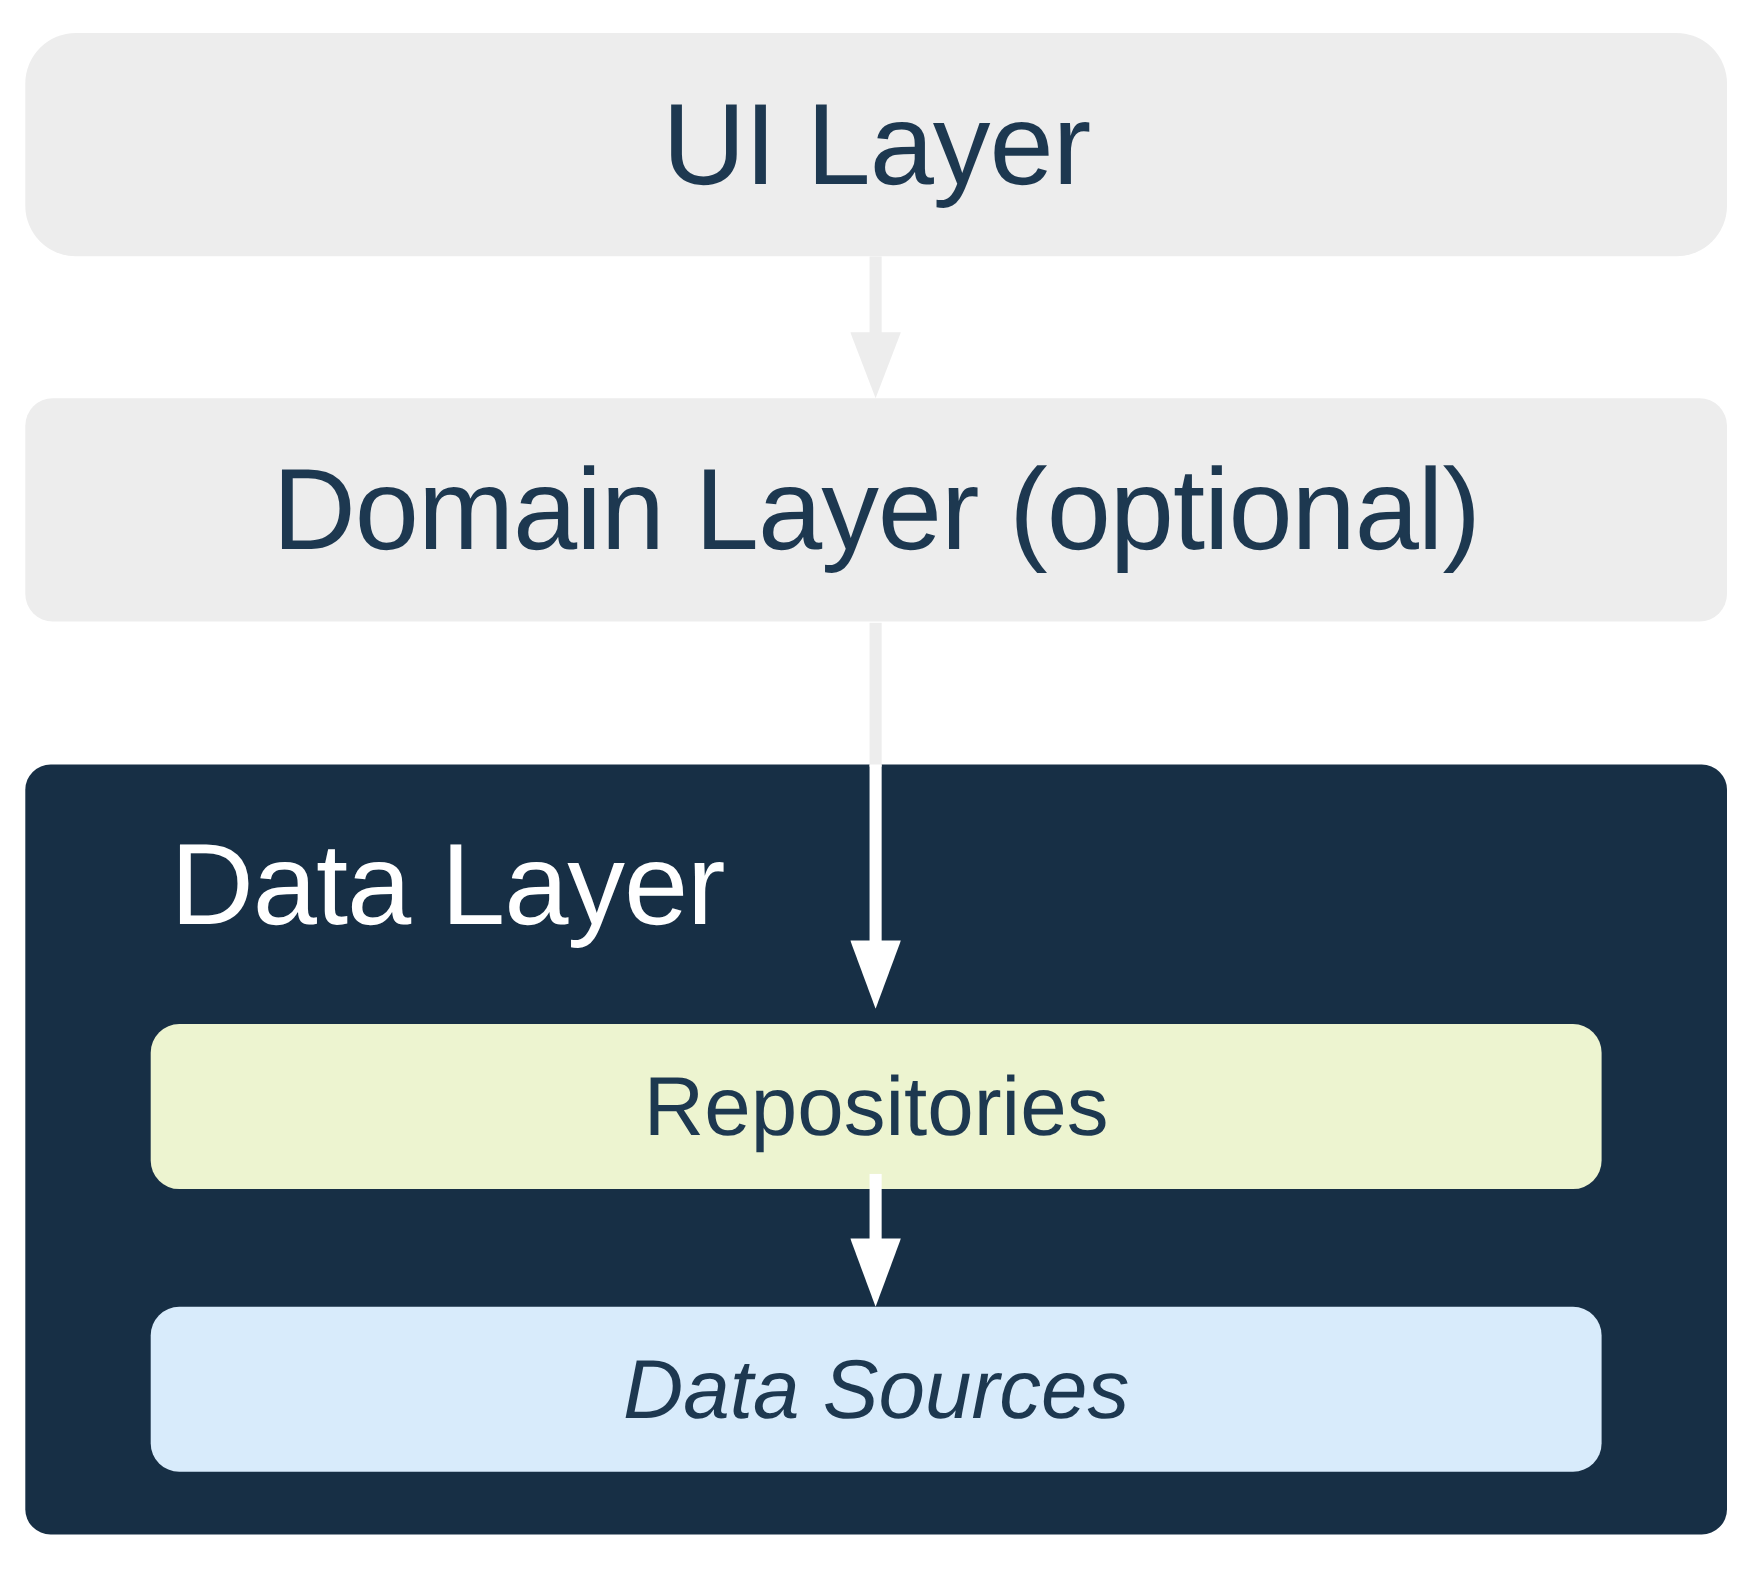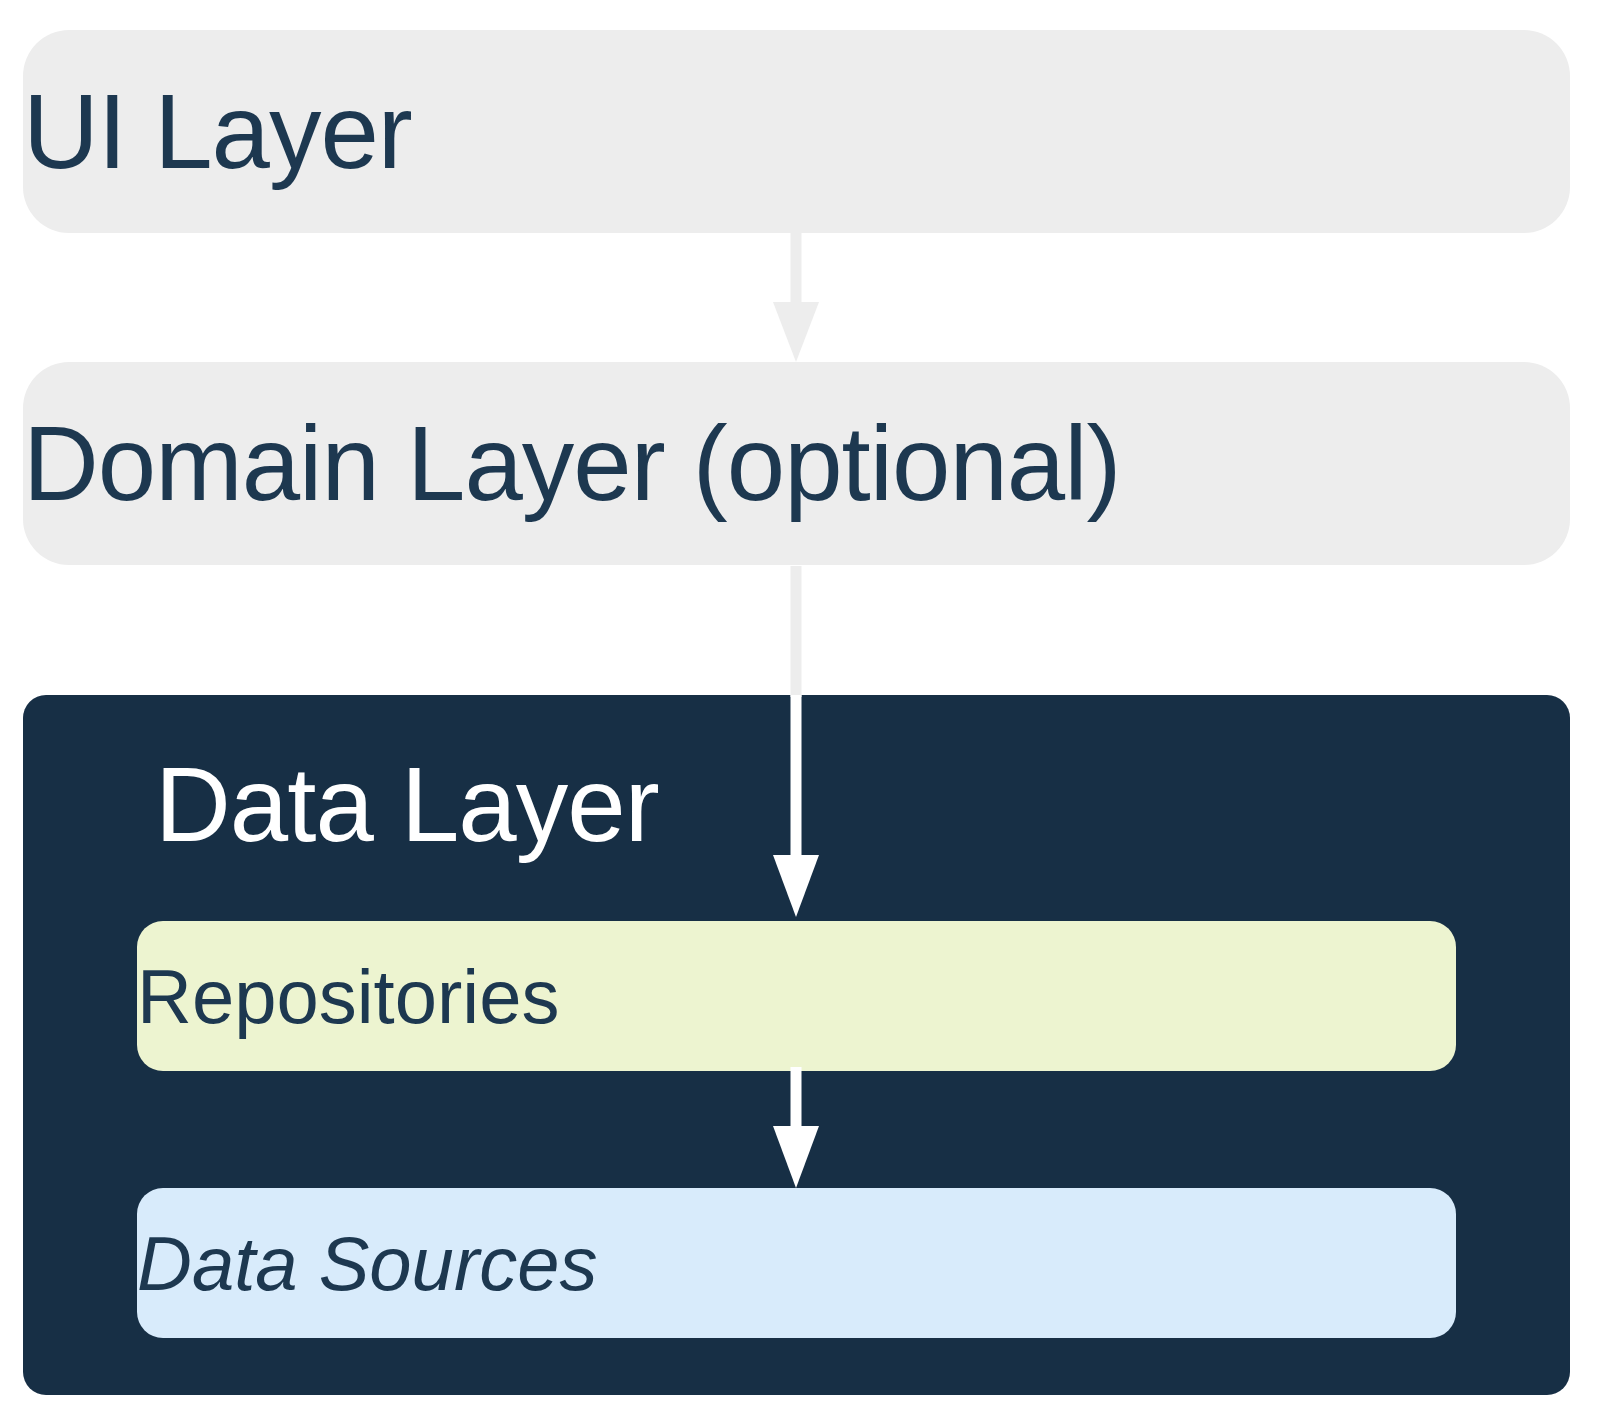--- a/index.html
+++ b/index.html
@@ -16,30 +16,30 @@
   html,body{margin:0;padding:0;background:var(--background);}
   .canvas{
     position:relative;
     width:1600px;height:1428px;
     background:var(--background);
     font-family:"Liberation Sans", sans-serif;
     overflow:hidden;
   }
   .box{
     position:absolute;
-    display:flex;align-items:center;
+    display:flex;align-items:center;justify-content:center;
     box-sizing:border-box;
   }
   .layer-gray{
     left:23px;width:1547px;height:203px;
     background:var(--layer-box-gray);
     border-radius:46px;
   }
   .ui-layer{top:30px;}
-  .domain-layer{top:362px;}
+  .domain-layer{top:362px;border-radius:25px;}
   .big-label{
     font-size:105px;
     color:var(--label-navy);
     letter-spacing:-1px;
     white-space:nowrap;
   }
   .data-layer{
     left:23px;top:695px;width:1547px;height:700px;
     background:var(--data-layer-navy);
     border-radius:23px;
@@ -49,21 +49,21 @@
     position:absolute;left:132px;top:57px;
     font-size:105px;line-height:105px;
     color:var(--label-white);
     letter-spacing:-1px;
     white-space:nowrap;
   }
   .inner-box{
     left:114px;width:1319px;height:150px;
     border-radius:26px;
   }
-  .repositories{top:226px;background:var(--repositories-green);}
+  .repositories{top:236px;background:var(--repositories-green);}
   .data-sources{top:493px;background:var(--data-sources-blue);font-style:italic;}
   .inner-label{
     font-size:76px;
     color:var(--label-navy);
     white-space:nowrap;
   }
   .arrow{position:absolute;display:block;}
   .arrow1{left:773px;top:233px;z-index:3;}
   .arrow2{left:773px;top:566px;z-index:3;}
   .arrow3{left:750px;top:372px;}

